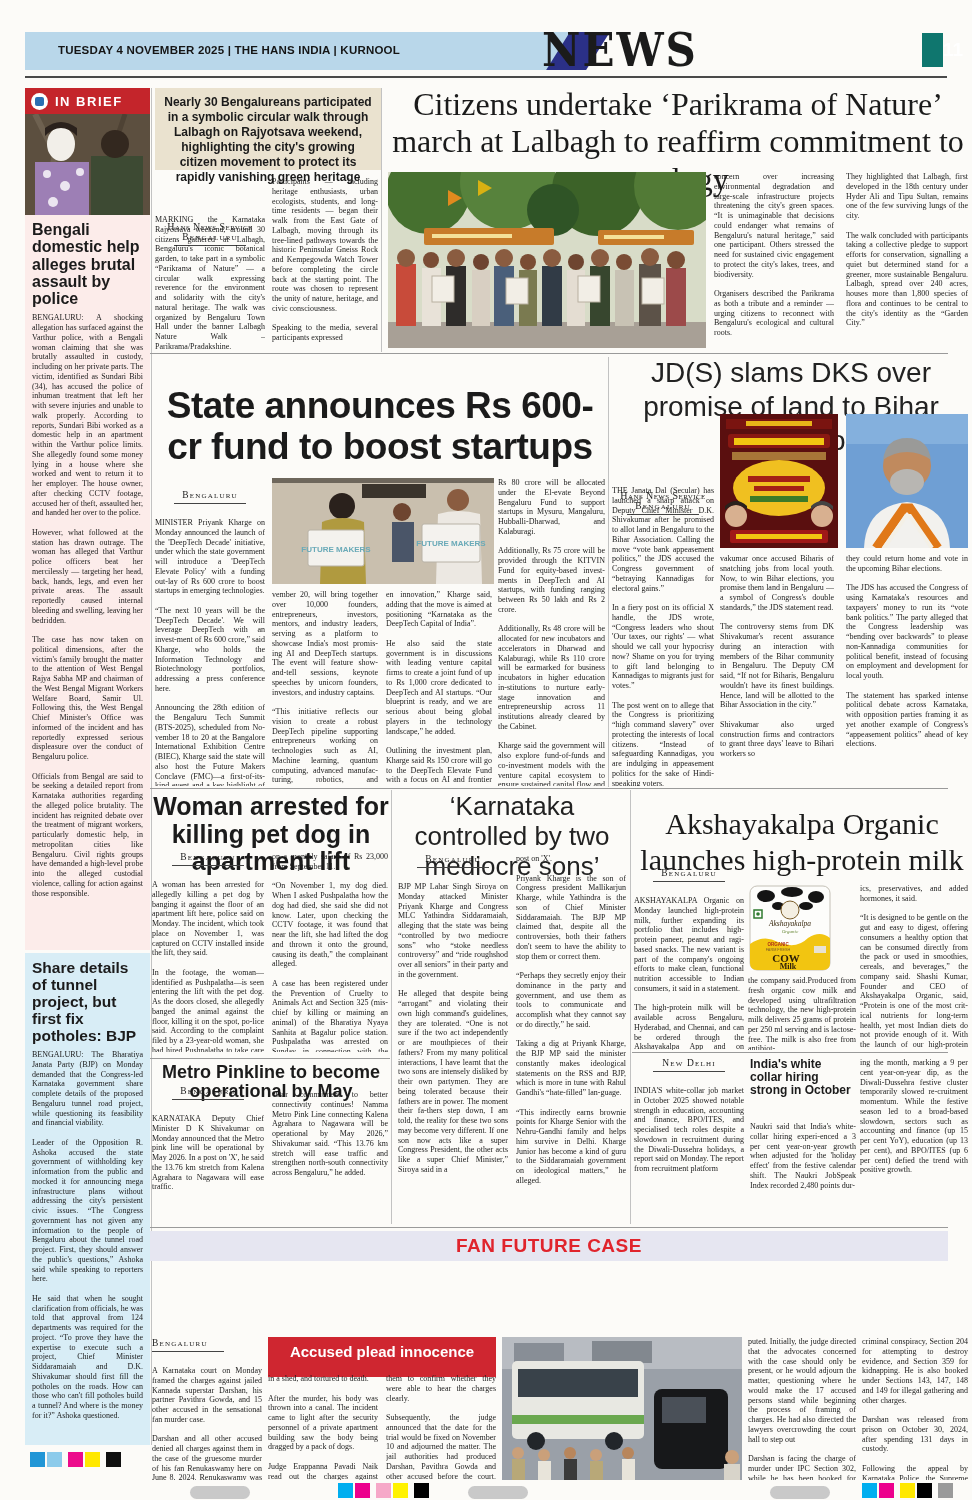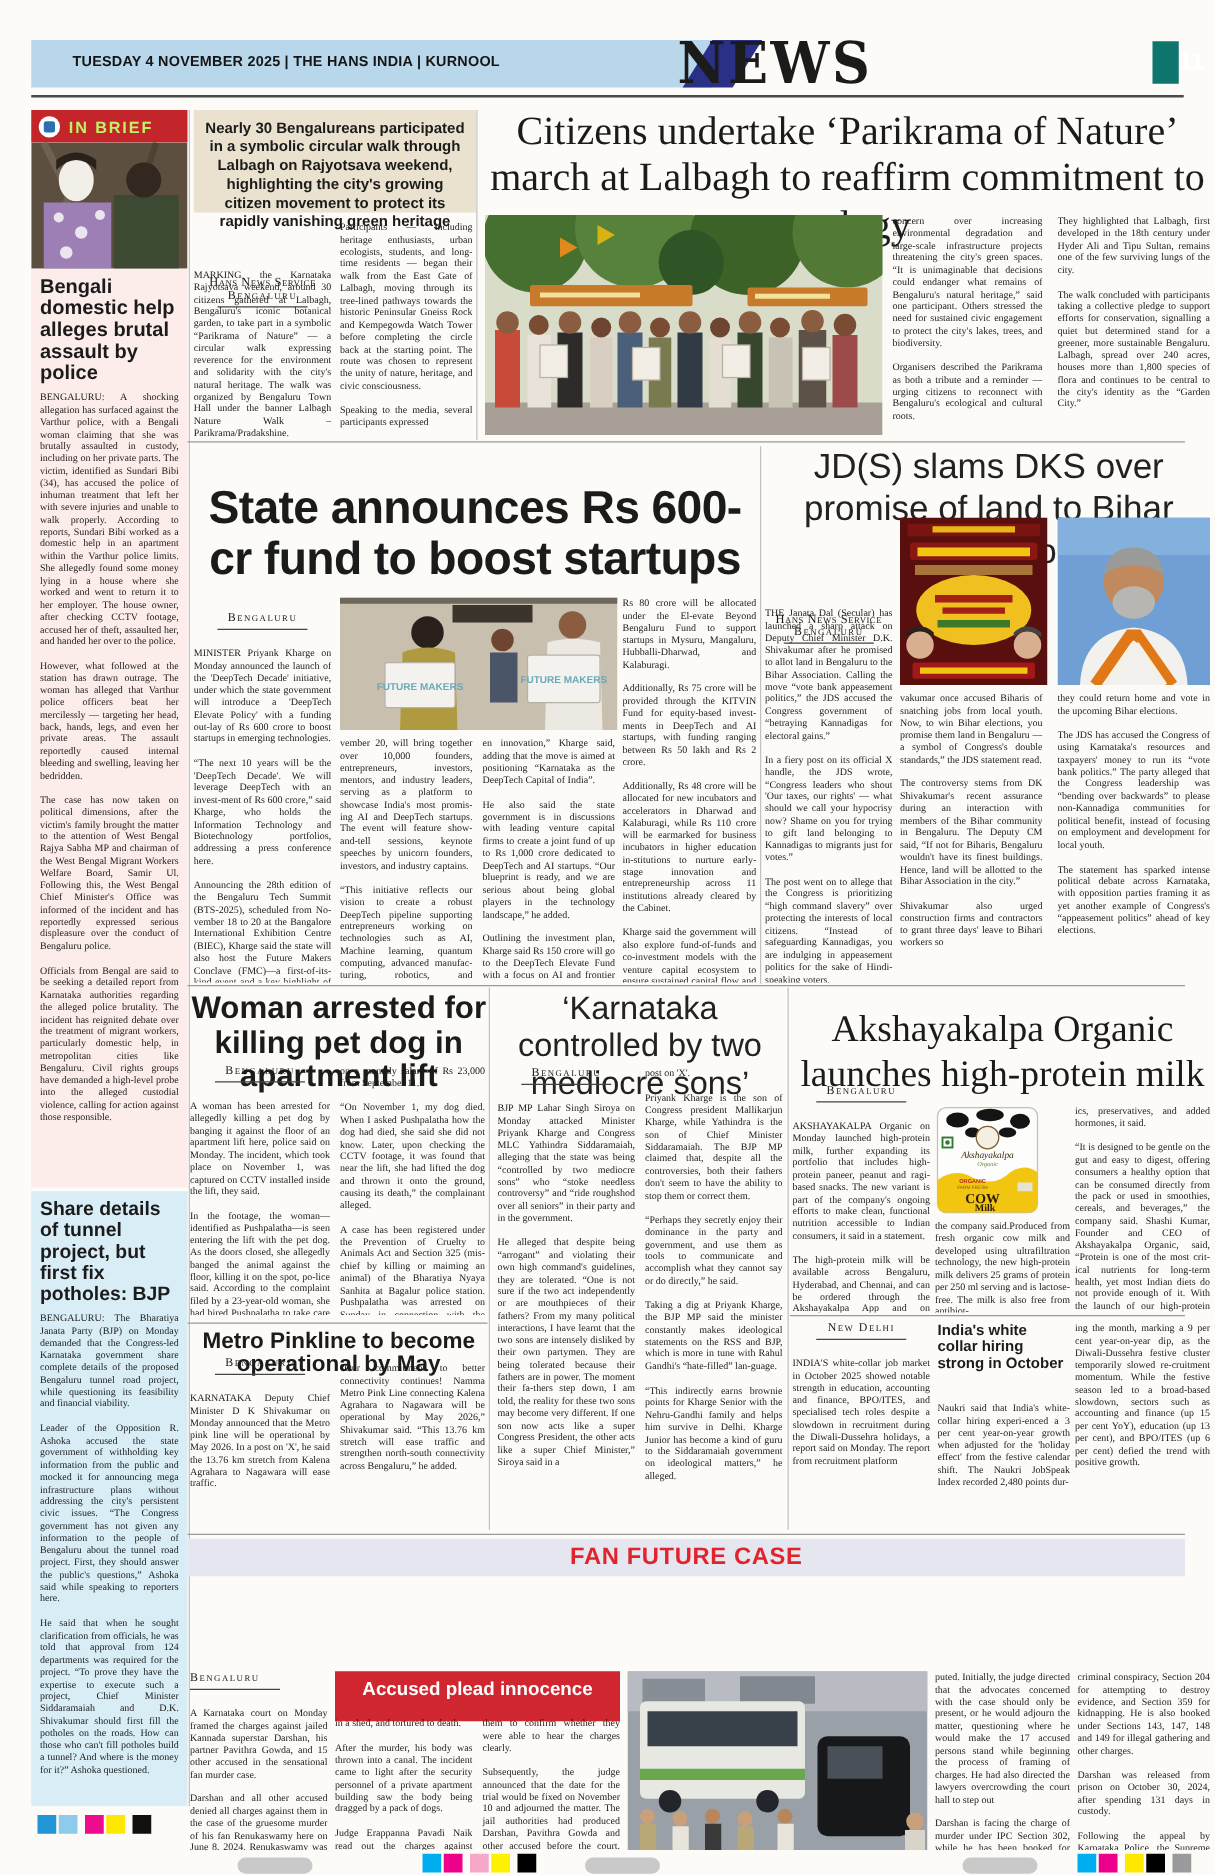--- a/index.html
+++ b/index.html
@@ -25,21 +25,21 @@
 
 <div class="page">
 
   <div class="abs" style="left:25px; top:32px; width:545px; height:38px; background:#b9d7ea;"></div>
   <div class="abs" style="left:558px; top:32px; width:40px; height:38px; background:#2b3087; transform:skewX(-32deg);"></div>
   <div class="abs sans" style="left:58px; top:44px; width:500px; font-size:11.5px; font-weight:bold; letter-spacing:.2px; color:#151515;">TUESDAY 4 NOVEMBER 2025 | THE HANS INDIA | KURNOOL</div>
   <div class="abs serifhead" style="left:420px; top:26px; width:400px; text-align:center; font-size:42px; letter-spacing:2px; font-weight:bold; font-family:'DejaVu Serif', serif; transform:scaleY(1.1);">NEWS</div>
   <div class="abs sans" style="left:922px; top:33px; width:16px; height:34px; background:#0f766e; color:#fff; font-weight:bold; font-size:19px; text-align:center; line-height:34px;padding-left:21px;">11</div>
   <div class="hrule" style="left:25px; top:76px; width:922px; height:2px; background:#4a4a4a;"></div>
 
-  <div class="abs sans" style="left:25px; top:88px; width:125px; height:26px; background:#c4252b; color:#bef264; display:flex; align-items:center; padding-left:6px;">
+  <div class="abs sans" style="left:25px; top:88px; width:125px; height:26px; background:#c4252b; color:#ffffff; display:flex; align-items:center; padding-left:6px;">
     <span style="width:17px;height:17px;border-radius:50%;background:#fff;display:inline-block;margin-right:7px;position:relative;">
       <span style="position:absolute;left:4px;top:4px;width:9px;height:9px;border-radius:2px;background:#2b6fb3;"></span>
     </span>
     <span style="font-weight:bold; font-size:13px; letter-spacing:1.5px;">IN BRIEF</span>
   </div>
 
   <svg class="abs" style="left:25px; top:114px;" width="125" height="101">
     <rect width="125" height="101" fill="#5c4f3f"></rect>
     <path d="M10 0 L30 40 L20 90" stroke="#6e6150" stroke-width="6" fill="none"></path>
     <path d="M100 0 L90 30 L110 70" stroke="#4e4234" stroke-width="5" fill="none"></path>

